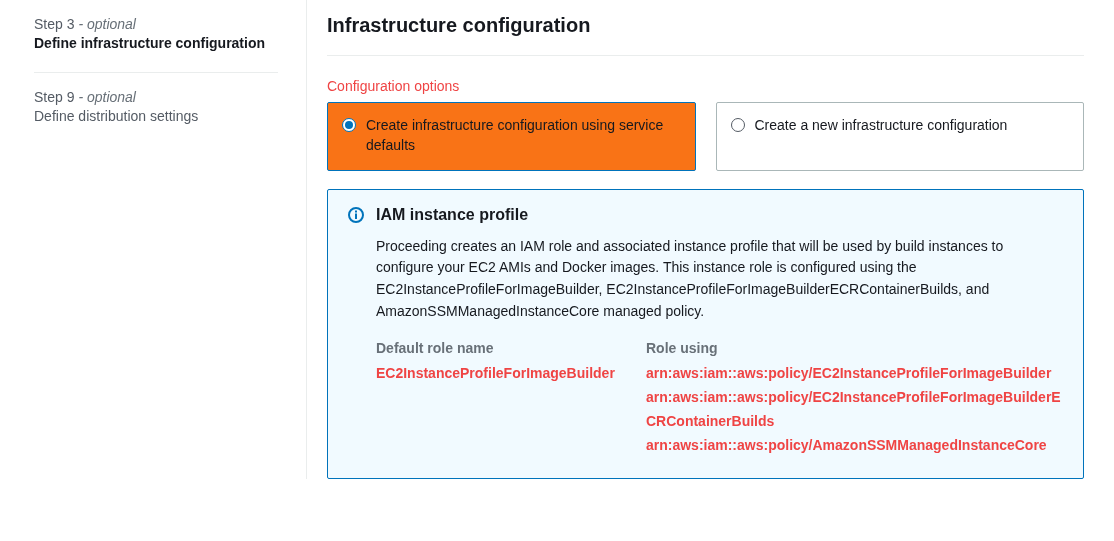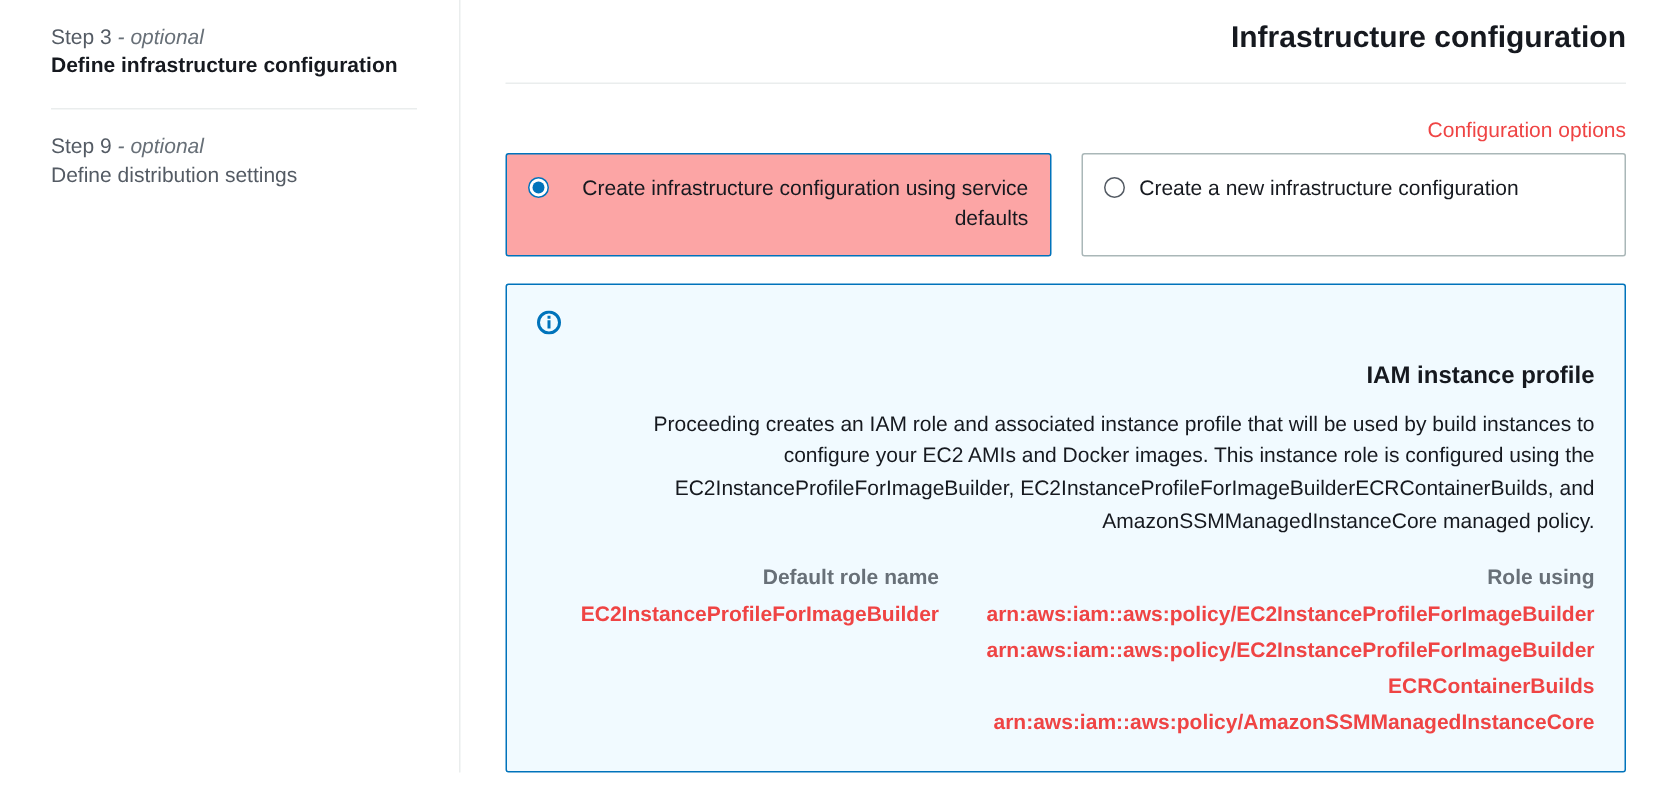--- a/index.html
+++ b/index.html
@@ -47,23 +47,22 @@
     .step-title.active {
       color: #16191f;
       font-weight: 700;
     }
     .main {
       flex: 1;
       padding: 0 0 20px 0;
     }
     .main-inner {
       border-left: 1px solid #eaeded;
-      padding-left: 30px;
+      padding-left: 20px;
       padding-right: 30px;
-      text-align: right;
     }
     h1.page-title {
       font-size: 20px;
       font-weight: 700;
       padding: 14px 0 18px 0;
       border-bottom: 1px solid #eaeded;
       margin-bottom: 22px;
     }
     .section-label {
       font-size: 14px;
@@ -81,21 +80,21 @@
       border-radius: 2px;
       padding: 12px 14px 14px 14px;
       display: flex;
       align-items: flex-start;
       gap: 10px;
       cursor: pointer;
       background: #ffffff;
     }
     .option-card.selected {
       border-color: #0073bb;
-      background: #fca5a5;
+      background: #f97316;
     }
     .radio {
       width: 14px;
       height: 14px;
       border: 1px solid #545b64;
       border-radius: 50%;
       margin-top: 3px;
       flex-shrink: 0;
       display: flex;
       align-items: center;
@@ -134,21 +133,20 @@
       margin-top: 1px;
     }
     .info-content {
       flex: 1;
     }
     .info-title {
       font-size: 16px;
       font-weight: 700;
       color: #16191f;
       margin-bottom: 12px;
-      margin-top: 36px;
     }
     .info-desc {
       font-size: 14px;
       line-height: 1.55;
       color: #16191f;
       margin-bottom: 18px;
     }
     .info-cols {
       display: flex;
       gap: 30px;

